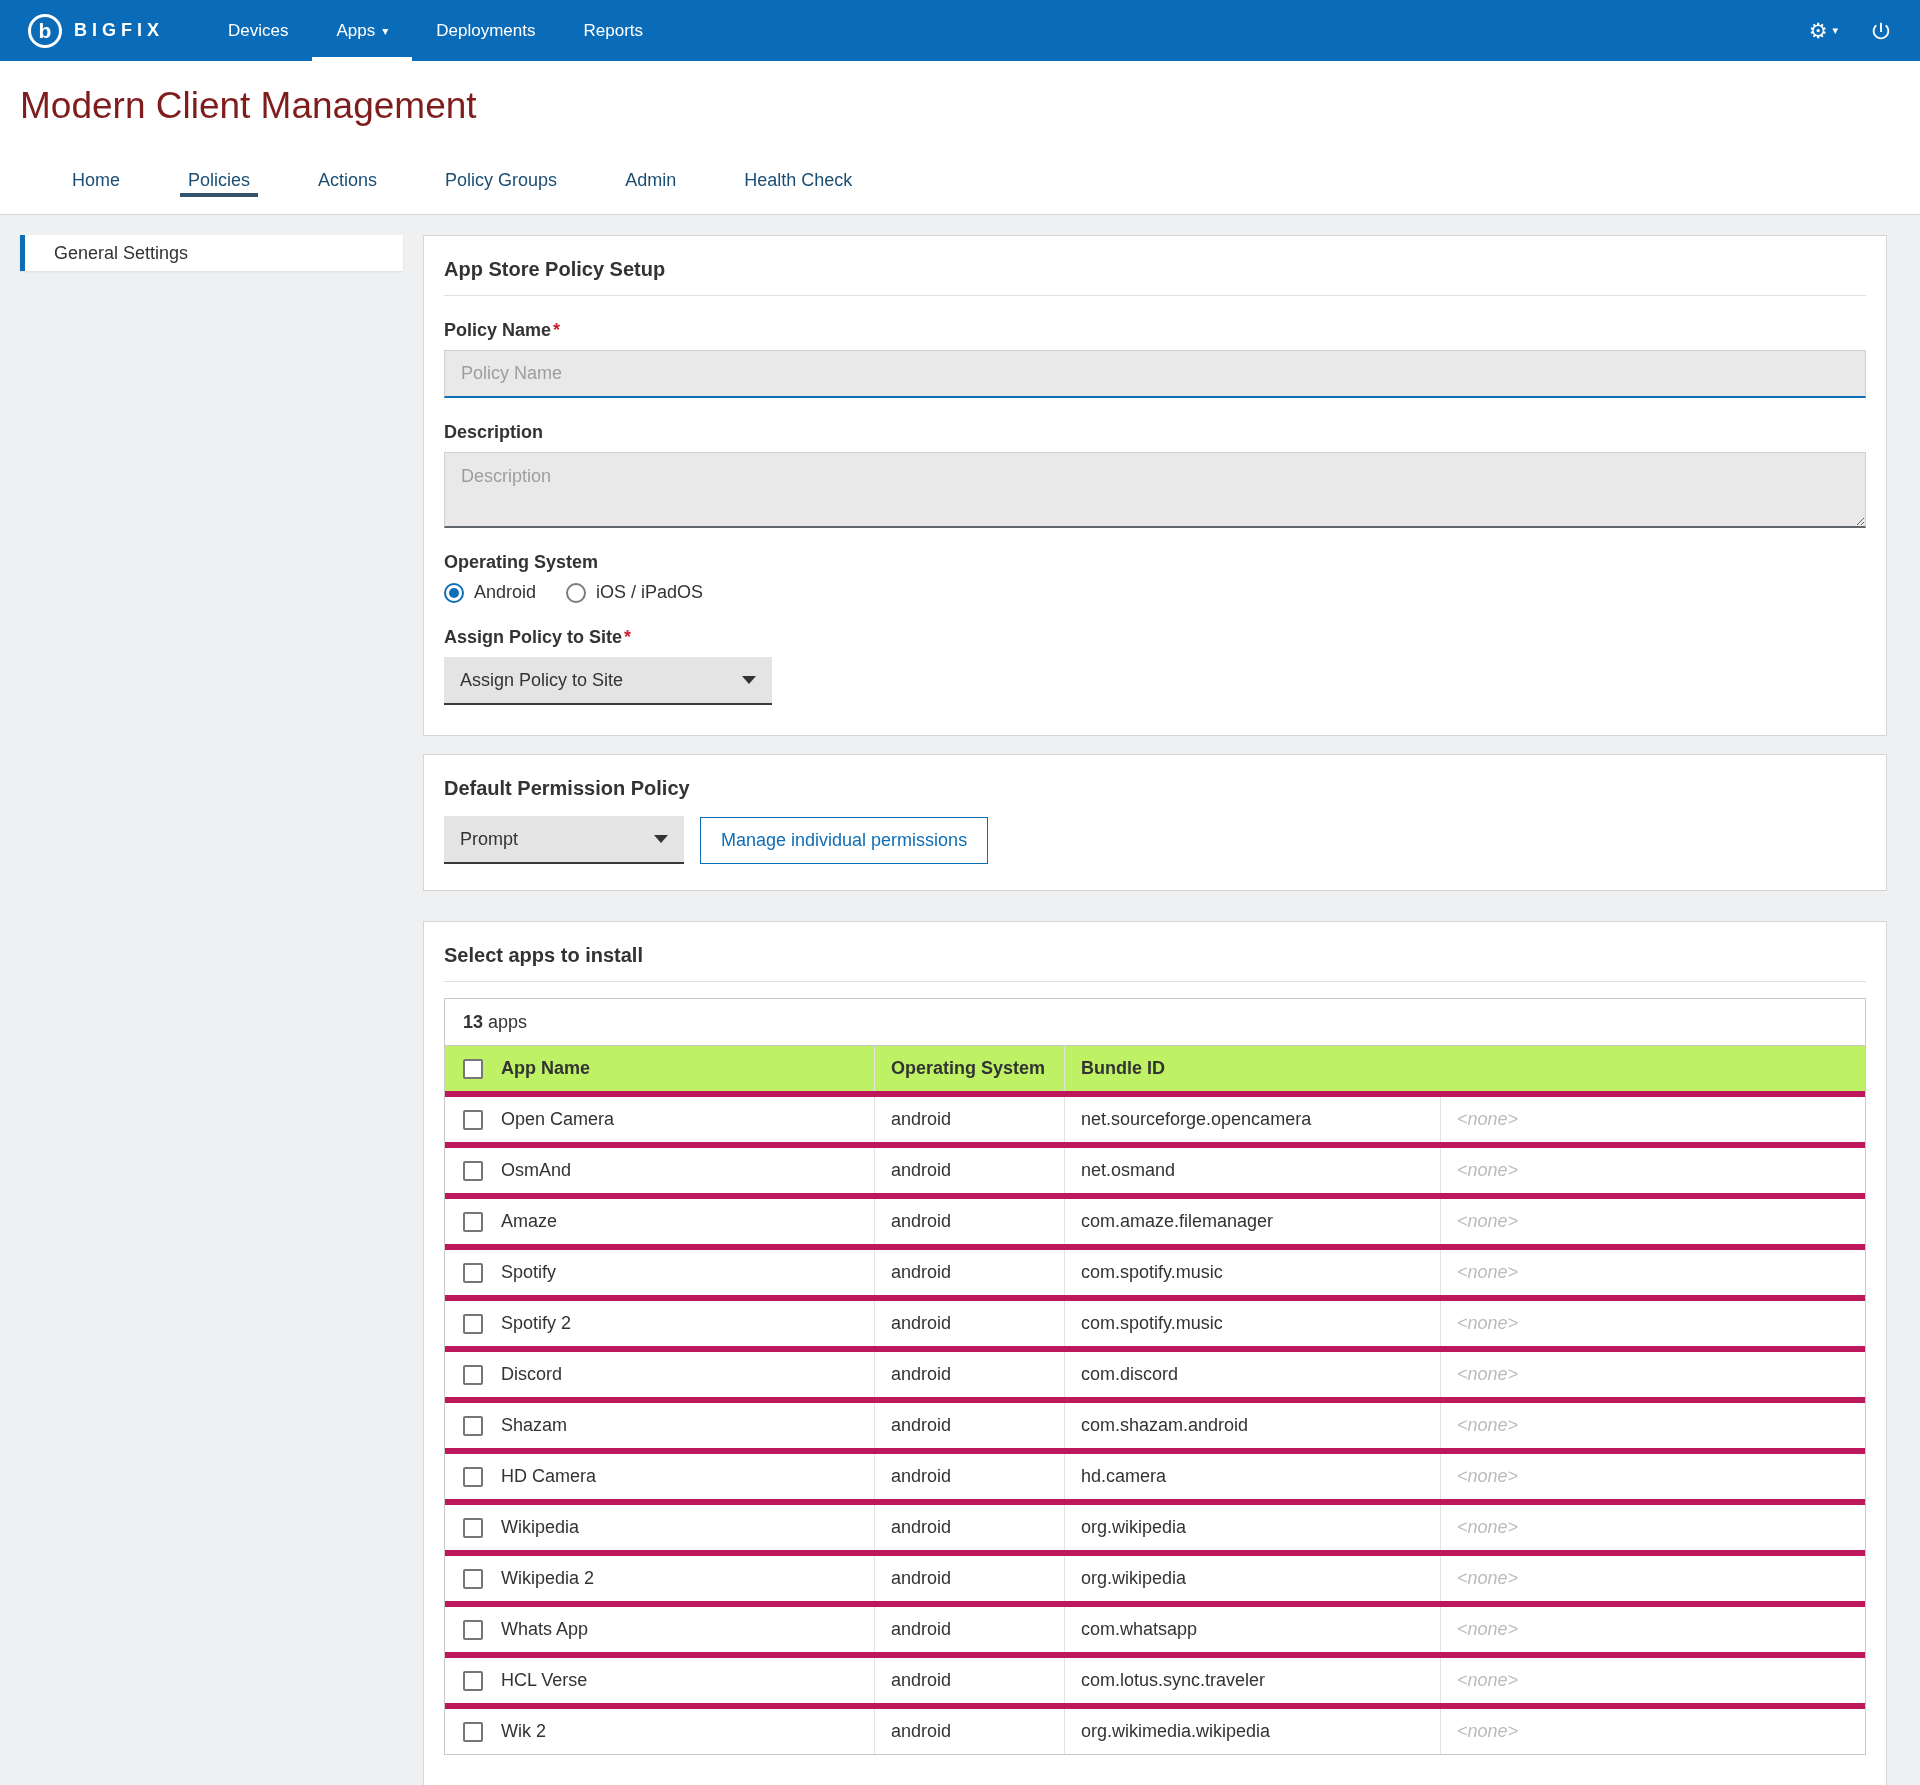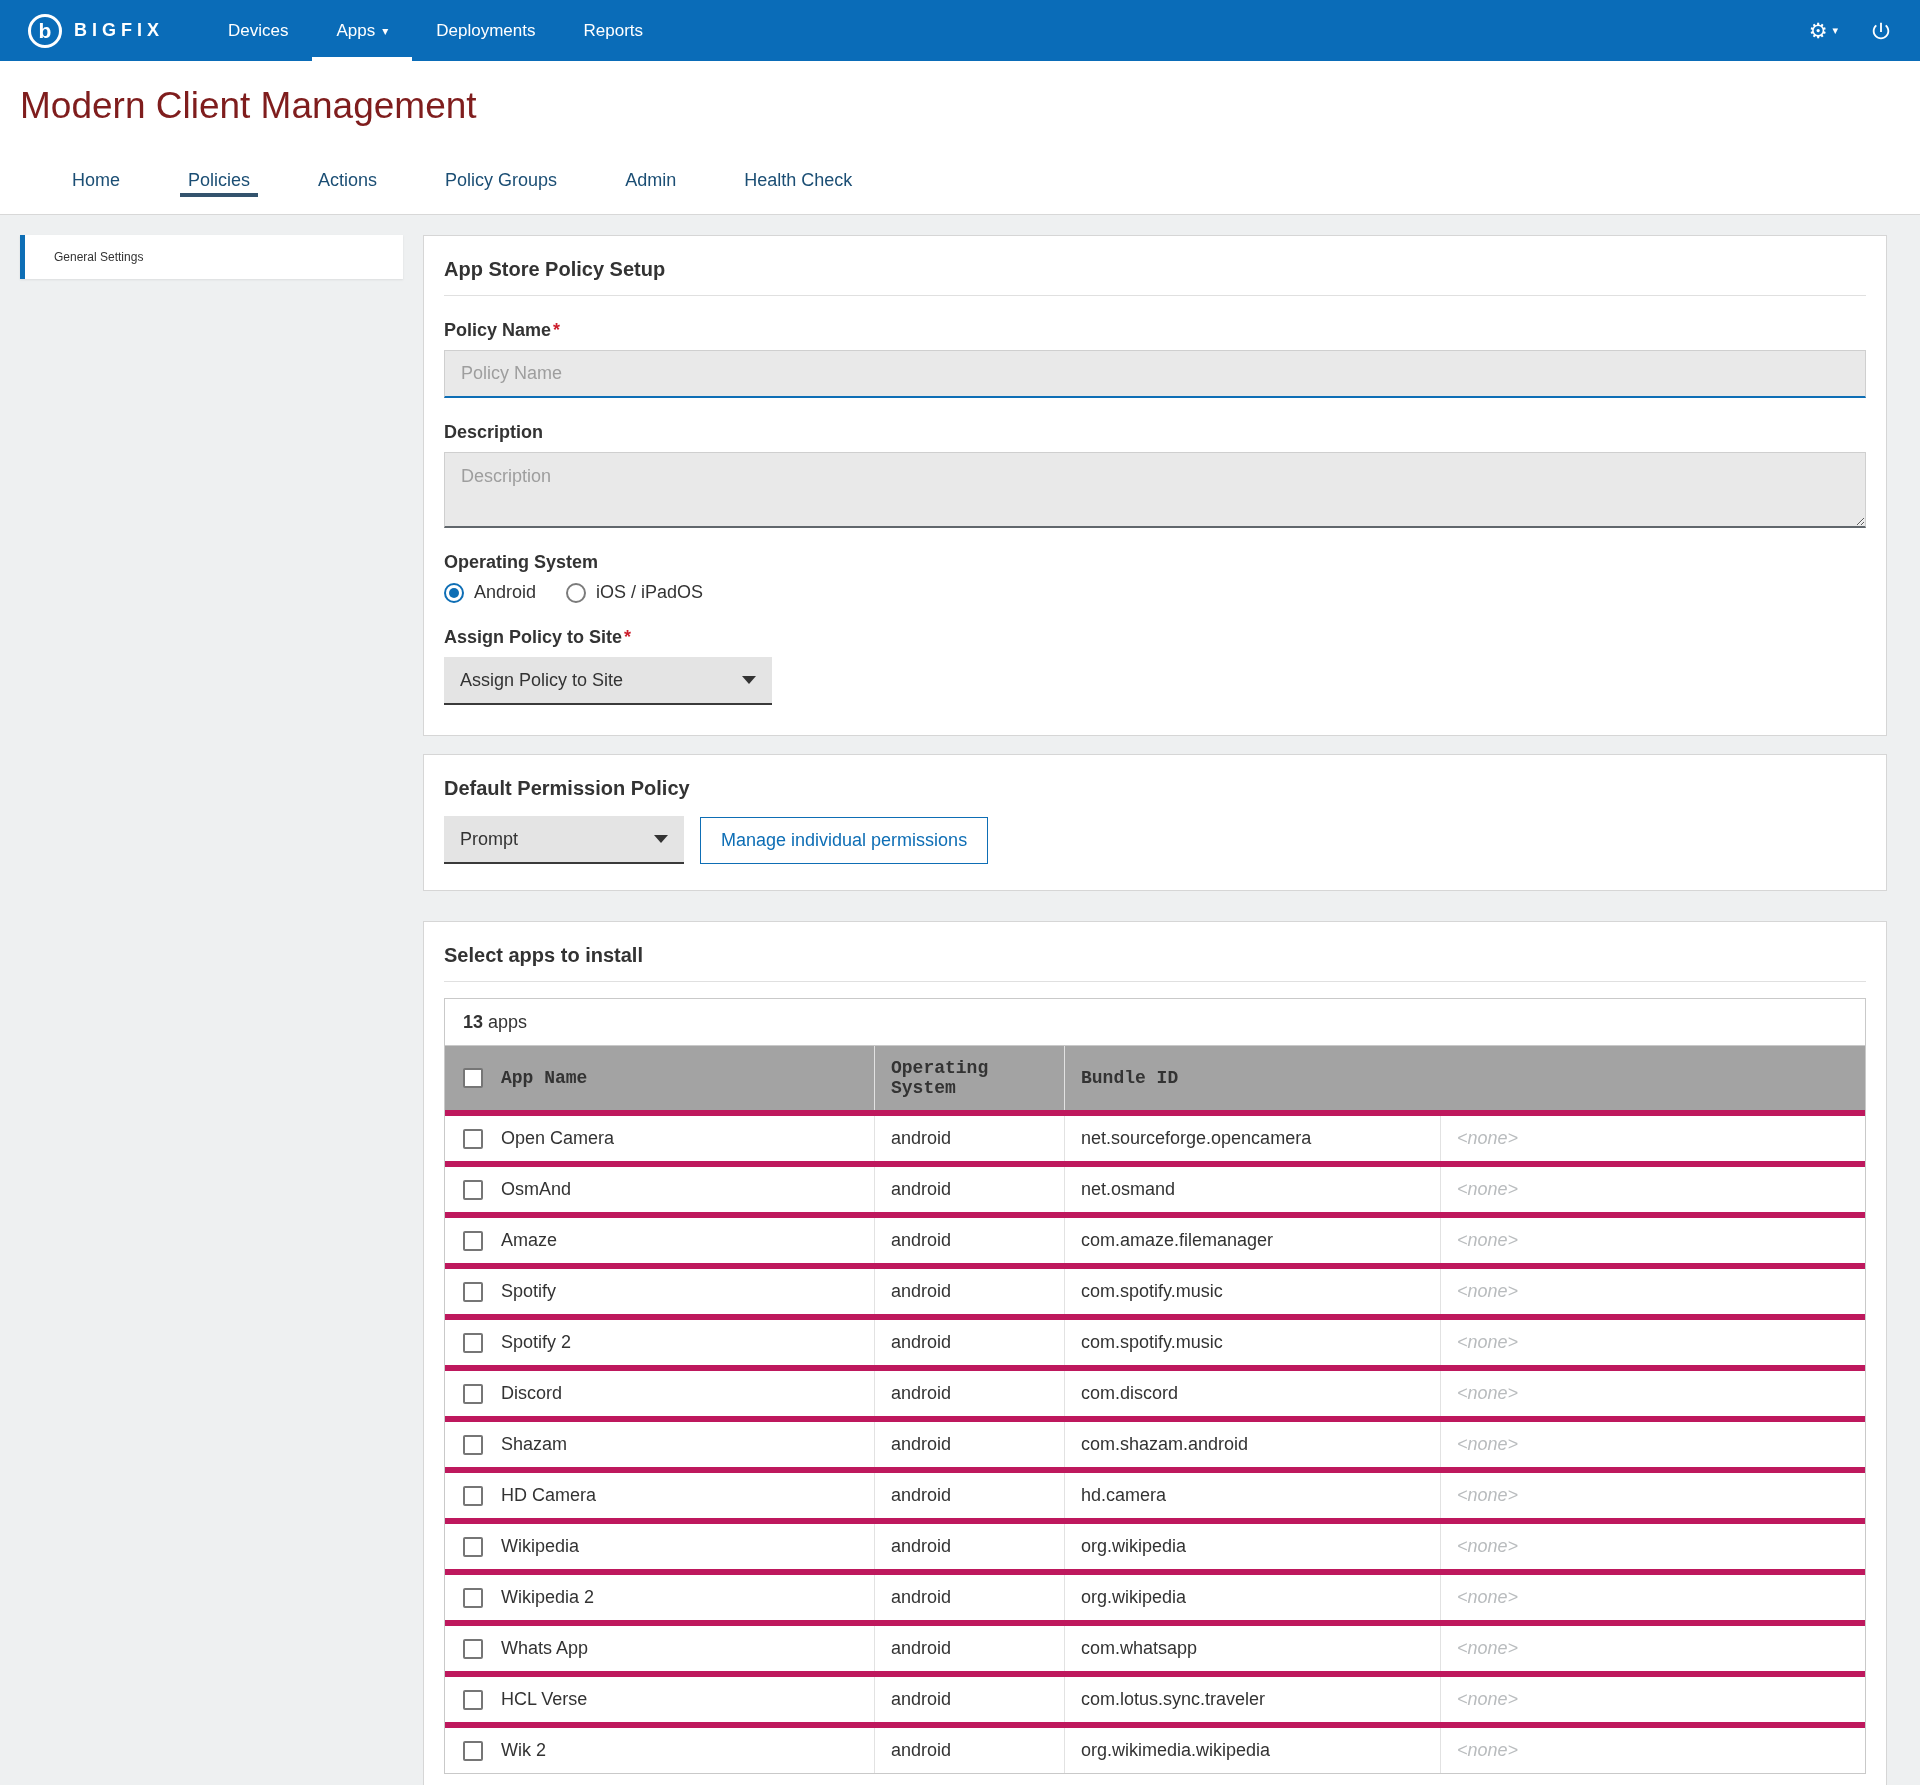--- a/index.html
+++ b/index.html
@@ -31,21 +31,21 @@
   .power svg{width:22px;height:22px;display:block;}
   
   .top-band{background:#fff;}
   h1{font-size:37px;font-weight:400;color:#7f1d1d;padding:24px 0 12px 20px;}
   .tabs{display:flex;padding-left:38px;border-bottom:1px solid #d8d8d8;}
   .tab{font-size:18px;color:#1b4e74;padding:14px 8px 2px;margin:17px 26px;border-bottom:4px solid transparent;cursor:pointer;white-space:nowrap;}
   .tab.active{border-bottom-color:#33536d;}
   
   .content{display:flex;padding:20px;gap:20px;align-items:flex-start;}
   .sidebar{width:383px;flex:none;}
-  .side-item{background:#fff;height:44px;display:flex;align-items:center;font-size:12px;color:#333;position:relative;padding-left:34px;cursor:pointer;box-shadow:0 1px 2px rgba(0,0,0,.08);}
+  .side-item{background:#fff;height:36px;display:flex;align-items:center;font-size:18px;color:#333;position:relative;padding-left:34px;cursor:pointer;box-shadow:0 1px 2px rgba(0,0,0,.08);}
   .side-item.active::before{content:"";position:absolute;left:0;top:0;bottom:0;width:5px;background:var(--accent);}
   .main-col{width:1464px;display:flex;flex-direction:column;}
   .card{background:#fff;border:1px solid #d6d6d6;padding:22px 20px 30px;}
   .card-perm{margin-top:18px;padding-bottom:26px;}
   .card-apps{margin-top:30px;}
   .card-title{font-size:20px;font-weight:bold;color:#333;}
   .divider{height:1px;background:#e0e0e0;margin-top:14px;}
   .field-label{font-size:18px;font-weight:bold;margin:24px 0 9px;}
   .req{color:var(--required);margin-left:2px;}
   .text-input{display:block;width:100%;height:48px;background:#e9e9e9;border:1px solid #cfcfcf;border-bottom:2px solid var(--accent);font-size:18px;padding:0 16px;font-family:inherit;color:#333;}
@@ -70,21 +70,21 @@
   .toolbar{height:47px;display:flex;align-items:center;padding-left:18px;border-bottom:1px solid #c9c9c9;font-size:18px;gap:44px;}
   .count-num{font-weight:bold;}
   .toolbar-right{margin-left:auto;display:flex;align-items:center;height:100%;}
   .view-label{margin-right:14px;}
   .view-select{display:flex;align-items:center;gap:10px;margin-right:20px;cursor:pointer;}
   .blue{color:var(--accent);}
   .vdiv{width:1px;height:100%;background:#d5d5d5;}
   .pg-arrow{font-size:26px;color:#8fa6b8;padding:0 18px;cursor:pointer;line-height:1;user-select:none;}
   .pg-select{display:flex;align-items:center;gap:8px;cursor:pointer;}
   .pages-text{padding:0 22px;}
-  .thead{display:flex;background:#a3a3a3;font-family:Liberation Mono, monospace;}
+  .thead{display:flex;background:#bef264;}
   .thead .th-text{font-weight:bold;}
   .trow{display:flex;border-top:6px solid #be185d;background:#fff;}
   .td{font-size:18px;padding:12px 16px;display:flex;align-items:center;min-height:45px;}
   .td-name{width:429px;gap:18px;padding-left:18px;}
   .td-os{width:190px;border-left:1px solid #e2e2e2;}
   .td-bundle{width:376px;border-left:1px solid #e2e2e2;}
   .td-store{flex:1;border-left:1px solid #e2e2e2;}
   .trow .td-store{color:var(--muted);font-style:italic;}
   .checkbox{width:20px;height:20px;border:2px solid #767676;border-radius:2px;background:#fff;flex:none;cursor:pointer;}
   

